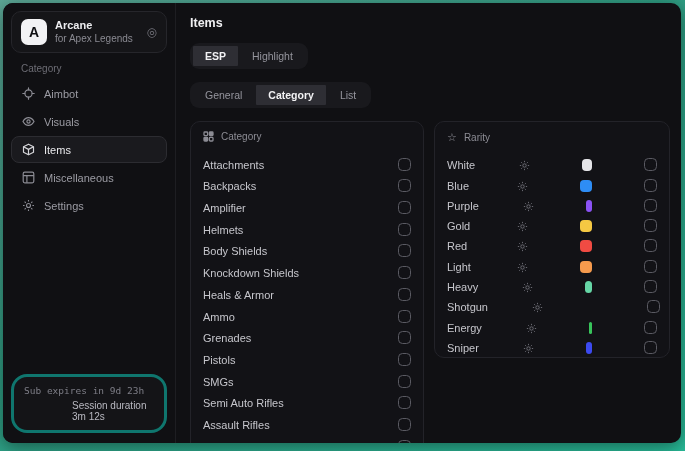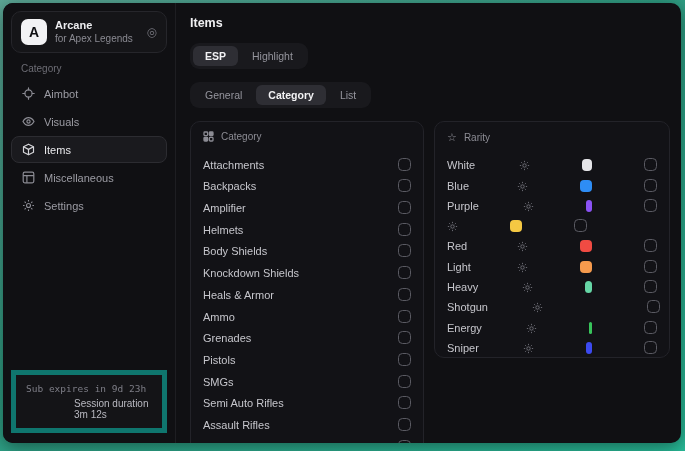--- a/index.html
+++ b/index.html
@@ -33,32 +33,32 @@
   .nav-item {
     height:27px; display:flex; align-items:center; gap:9px; padding:0 9px;
     border:1px solid transparent; border-radius:8px;
     color:#9c9ca4; font-size:11px; cursor:pointer;
   }
   .nav-item .nv-icon { width:14px; display:inline-flex; justify-content:center; color:#8b8b93; }
   .nav-item.active { background:#1a1a1e; border-color:#2c2c31; color:#e9e9ec; }
   .nav-item.active .nv-icon { color:#d6d6da; }
   .side-footer {
     position:absolute; left:8px; right:8px; bottom:10px;
-    border:5px solid #0f766e; background:#141417; border-radius:0; padding:8px 10px;
+    border:3px solid #0f766e; background:#141417; border-radius:16px; padding:8px 10px;
   }
   .foot-1 { font-family:"DejaVu Sans Mono",monospace; font-size:9.5px; color:#7e7e87; margin-bottom:4px; }
   .foot-2 { font-size:10px; color:#b9b9c1;margin-left:48px; }
   
   .main { flex:1; padding:13px 14px 0 14px; position:relative; }
   .page-title { font-size:12.5px; font-weight:bold; color:#f0f0f2; margin-bottom:13px; }
   .seg {
     display:inline-flex; background:#19191d; border-radius:9px; padding:3px; gap:2px;
   }
   .seg-btn {
-    font-size:10.5px; color:#95959d; padding:4px 12px; border-radius:6px; cursor:pointer;
+    font-size:10.5px; color:#95959d; padding:4px 12px; border-radius:1px; cursor:pointer;
     background:transparent; border:none; font-family:inherit;
   }
   .seg-btn.active { background:#2e2e34; color:#f2f2f4; font-weight:bold; }
   .tabs-row { margin-top:13px; }
   .panels { display:flex; gap:10px; margin-top:13px; align-items:flex-start; }
   .panel {
     border:1px solid #232329; background:#121216; border-radius:10px; padding:9px 12px;
   }
   .panel-cat { width:234px; height:360px; }
   .panel-rar { width:236px; height:237px; }
@@ -266,20 +266,21 @@
               <span class="row-gear">
                 <svg width="11" height="11" viewBox="0 0 13 13" fill="none" stroke="currentColor" stroke-width="1.1">
                   <circle cx="6.5" cy="6.5" r="2"></circle>
                   <path d="M6.5 1v1.6M6.5 10.4V12M1 6.5h1.6M10.4 6.5H12M2.6 2.6l1.2 1.2M9.2 9.2l1.2 1.2M10.4 2.6 9.2 3.8M3.8 9.2l-1.2 1.2"></path>
                 </svg>
               </span>
               <span class="swatch" style="background: rgb(139, 82, 245);"></span>
               <span class="checkbox"></span>
             </div>
             <div class="row row-rar">
+              <span class="row-label">Gold</span>
               <span class="row-gear">
                 <svg width="11" height="11" viewBox="0 0 13 13" fill="none" stroke="currentColor" stroke-width="1.1">
                   <circle cx="6.5" cy="6.5" r="2"></circle>
                   <path d="M6.5 1v1.6M6.5 10.4V12M1 6.5h1.6M10.4 6.5H12M2.6 2.6l1.2 1.2M9.2 9.2l1.2 1.2M10.4 2.6 9.2 3.8M3.8 9.2l-1.2 1.2"></path>
                 </svg>
               </span>
               <span class="swatch" style="background: rgb(245, 200, 67);"></span>
               <span class="checkbox"></span>
             </div>
             <div class="row row-rar">

